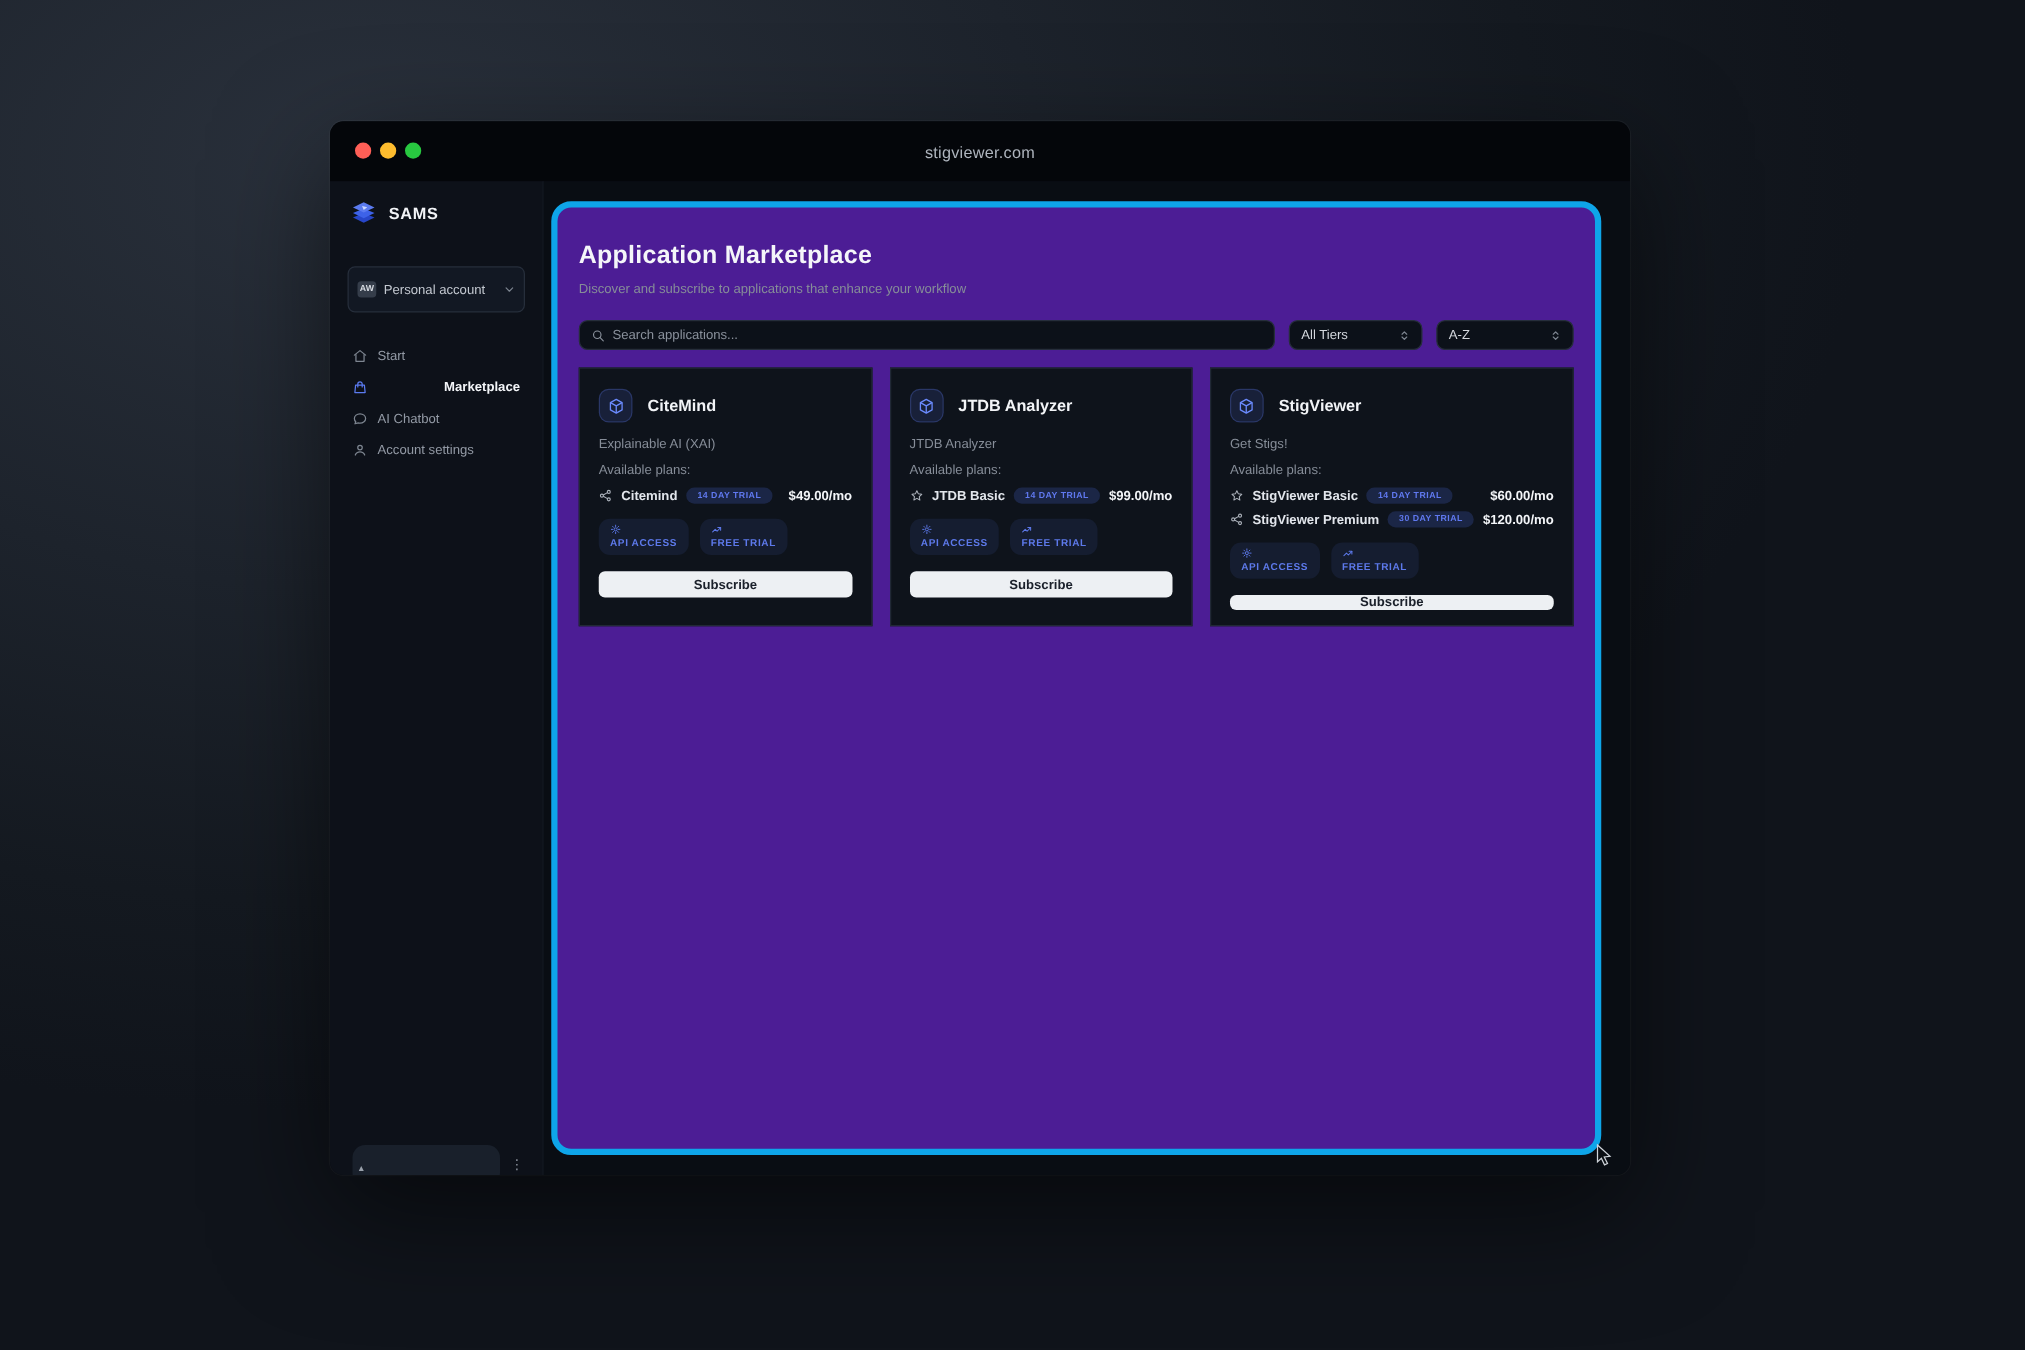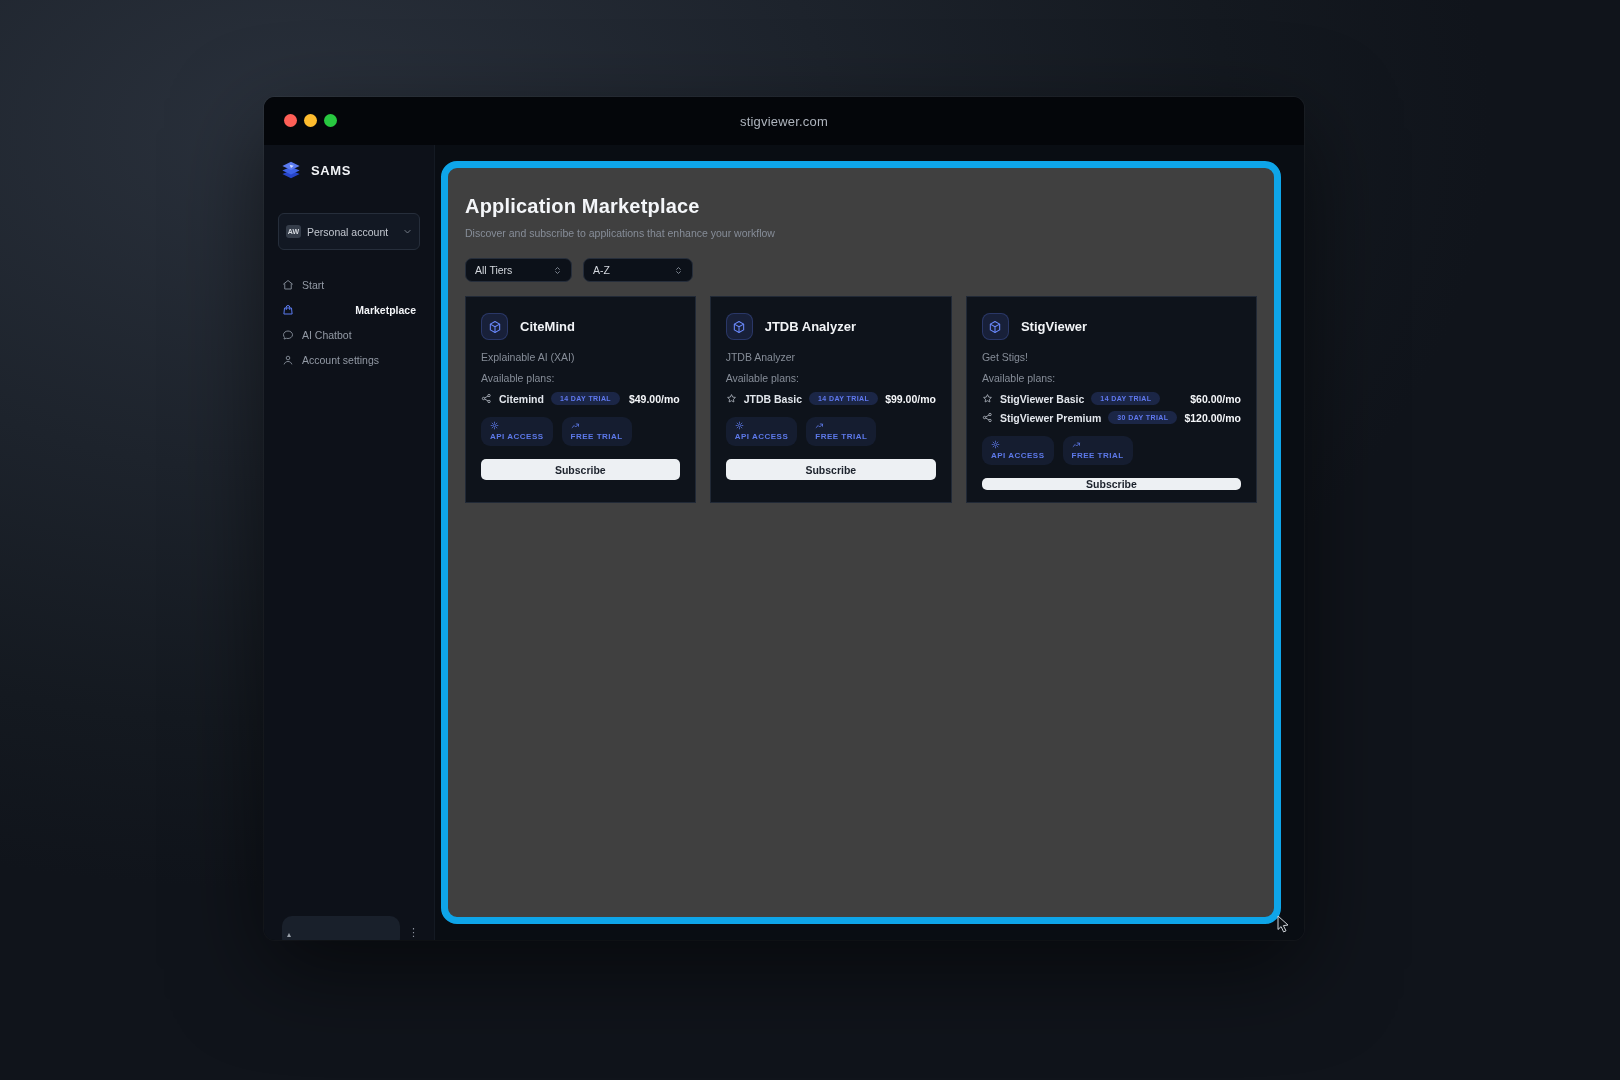--- a/index.html
+++ b/index.html
@@ -71,22 +71,22 @@
   }
   .kebab {
     position:absolute; left:144px; bottom:3px; color:#8a919c; font-size:11px;
     line-height:10px; letter-spacing:0;
   }
 
   
   .main { flex:1; background:#090d13; position:relative; padding:16px 23px 16px 6px; }
   .highlight-frame {
     width:100%; height:100%;
-    border:7px solid #0ea5e9; border-radius:16px;
-    background:#404040;
+    border:5px solid #0ea5e9; border-radius:16px;
+    background:#4c1d95;
     padding:27px 17px; overflow:hidden;
   }
   .page-title { font-size:20px; font-weight:bold; color:#f4f6f9; letter-spacing:.2px; }
   .page-subtitle { margin-top:9px; font-size:10.5px; color:#868d98; }
 
   .toolbar { margin-top:19px; display:flex; gap:11px; }
   .search-box {
     flex:1; height:24px; border:1px solid #262e3b; border-radius:7px; background:#0c1119;
     display:flex; align-items:center; gap:6px; padding:0 9px;
   }
@@ -269,20 +269,26 @@
       <div class="kebab">⋮</div>
     </aside>
 
     <section class="main">
       <div class="highlight-frame">
 
         <h1 class="page-title">Application Marketplace</h1>
         <p class="page-subtitle">Discover and subscribe to applications that enhance your workflow</p>
 
         <div class="toolbar">
+          <div class="search-box">
+            <svg viewBox="0 0 24 24">
+                <use href="#i-search"></use>
+              </svg>
+            <input type="text" placeholder="Search applications..." style="">
+          </div>
           <div class="select-box tiers">
             <span class="select-label">All Tiers</span>
             <svg class="updown" viewBox="0 0 24 24">
                 <use href="#i-updown"></use>
               </svg>
           </div>
           <div class="select-box sort">
             <span class="select-label">A-Z</span>
             <svg class="updown" viewBox="0 0 24 24">
                 <use href="#i-updown"></use>

